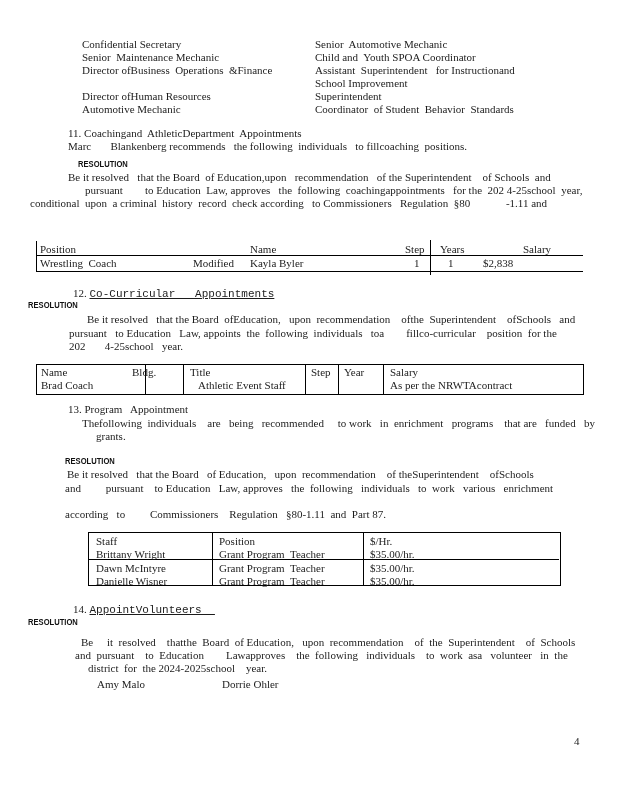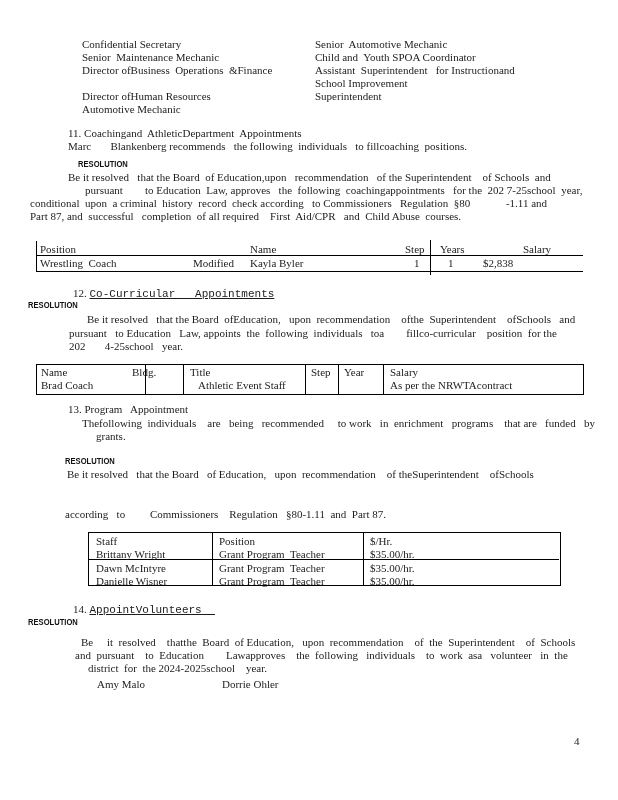--- a/index.html
+++ b/index.html
@@ -23,28 +23,28 @@
   <div class="ln" style="left:82px;top:38px">Confidential Secretary</div>
   <div class="ln" style="left:82px;top:51px">Senior  Maintenance Mechanic</div>
   <div class="ln" style="left:82px;top:64px">Director ofBusiness  Operations  &amp;Finance</div>
   <div class="ln" style="left:82px;top:90px">Director ofHuman Resources</div>
   <div class="ln" style="left:82px;top:103px">Automotive Mechanic</div>
   <div class="ln" style="left:315px;top:38px">Senior  Automotive Mechanic</div>
   <div class="ln" style="left:315px;top:51px">Child and  Youth SPOA Coordinator</div>
   <div class="ln" style="left:315px;top:64px">Assistant  Superintendent   for Instructionand</div>
   <div class="ln" style="left:315px;top:77px">School Improvement</div>
   <div class="ln" style="left:315px;top:90px">Superintendent</div>
+  <div class="ln" style="left:315px;top:103px">Coordinator  of Student  Behavior  Standards</div>
 
   <div class="ln" style="left:68px;top:127px">11. Coachingand  AthleticDepartment  Appointments</div>
   <div class="ln" style="left:68px;top:140px">Marc       Blankenberg recommends   the following  individuals   to fillcoaching  positions.</div>
   <div class="res" style="left:78px;top:158px">RESOLUTION</div>
   <div class="ln" style="left:68px;top:171px">Be it resolved   that the Board  of Education,upon   recommendation   of the Superintendent    of Schools  and</div>
-  <div class="ln" style="left:85px;top:184px">pursuant        to Education  Law, approves   the  following  coachingappointments   for the  202 7-25school  year,</div>
+  <div class="ln" style="left:85px;top:184px">pursuant        to Education  Law, approves   the  following  coachingappointments   for the  202 4-25school  year,</div>
   <div class="ln" style="left:30px;top:197px">conditional  upon  a criminal  history  record  check according   to Commissioners   Regulation  §80             -1.11 and</div>
-  <div class="ln" style="left:30px;top:210px">Part 87, and  successful   completion  of all required    First  Aid/CPR   and  Child Abuse  courses.</div>
 
   <div>
     <div class="vl" style="left:36px;top:241px;height:30px"></div>
     <div class="vl" style="left:430px;top:240px;height:35px"></div>
     <div class="hl" style="left:36px;top:255px;width:547px"></div>
     <div class="hl" style="left:36px;top:271px;width:547px"></div>
     <div class="ln" style="left:40px;top:243px">Position</div>
     <div class="ln" style="left:250px;top:243px">Name</div>
     <div class="ln" style="left:405px;top:243px">Step</div>
     <div class="ln" style="left:440px;top:243px">Years</div>
@@ -79,20 +79,21 @@
     <div class="ln" style="left:41px;top:379px">Brad Coach</div>
     <div class="ln" style="left:198px;top:379px">Athletic Event Staff</div>
     <div class="ln" style="left:390px;top:379px">As per the NRWTAcontract</div>
   </div>
 
   <div class="ln" style="left:68px;top:403px">13. Program   Appointment</div>
   <div class="ln" style="left:82px;top:417px">Thefollowing  individuals    are   being   recommended     to work   in  enrichment   programs    that are   funded   by</div>
   <div class="ln" style="left:96px;top:430px">grants.</div>
   <div class="res" style="left:65px;top:455px">RESOLUTION</div>
   <div class="ln" style="left:67px;top:468px">Be it resolved   that the Board   of Education,   upon  recommendation    of theSuperintendent    ofSchools</div>
+  <div class="ln" style="left:65px;top:482px">and         pursuant    to Education   Law, approves   the  following   individuals   to  work   various   enrichment</div>
   <div class="ln" style="left:65px;top:508px">according   to         Commissioners    Regulation   §80-1.11  and  Part 87.</div>
 
   <div>
     <div class="box" style="left:88px;top:532px;width:471px;height:52px"></div>
     <div class="vl" style="left:212px;top:532px;height:53px"></div>
     <div class="vl" style="left:363px;top:532px;height:53px"></div>
     <div class="hl" style="left:88px;top:559px;width:471px"></div>
     <div class="ln" style="left:96px;top:535px">Staff</div>
     <div class="ln" style="left:219px;top:535px">Position</div>
     <div class="ln" style="left:370px;top:535px">$/Hr.</div>

